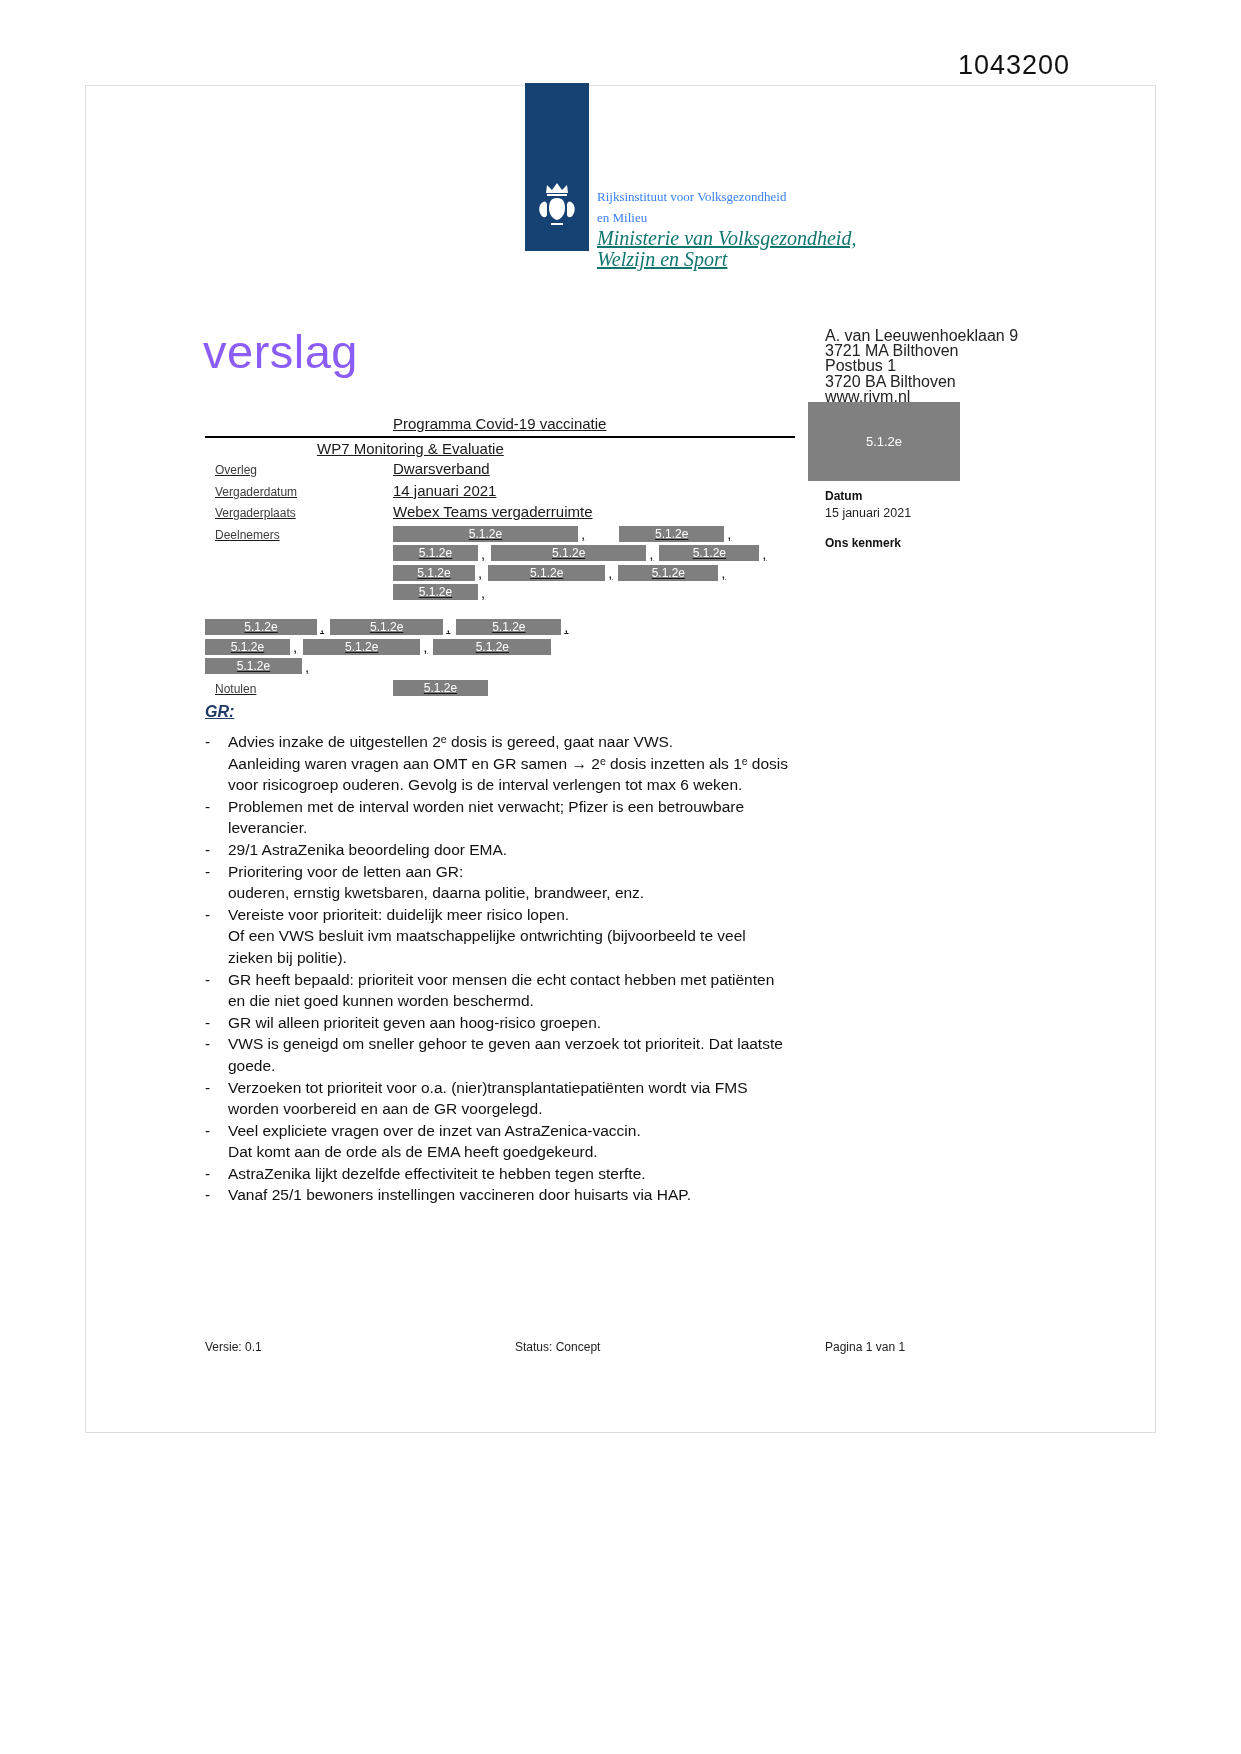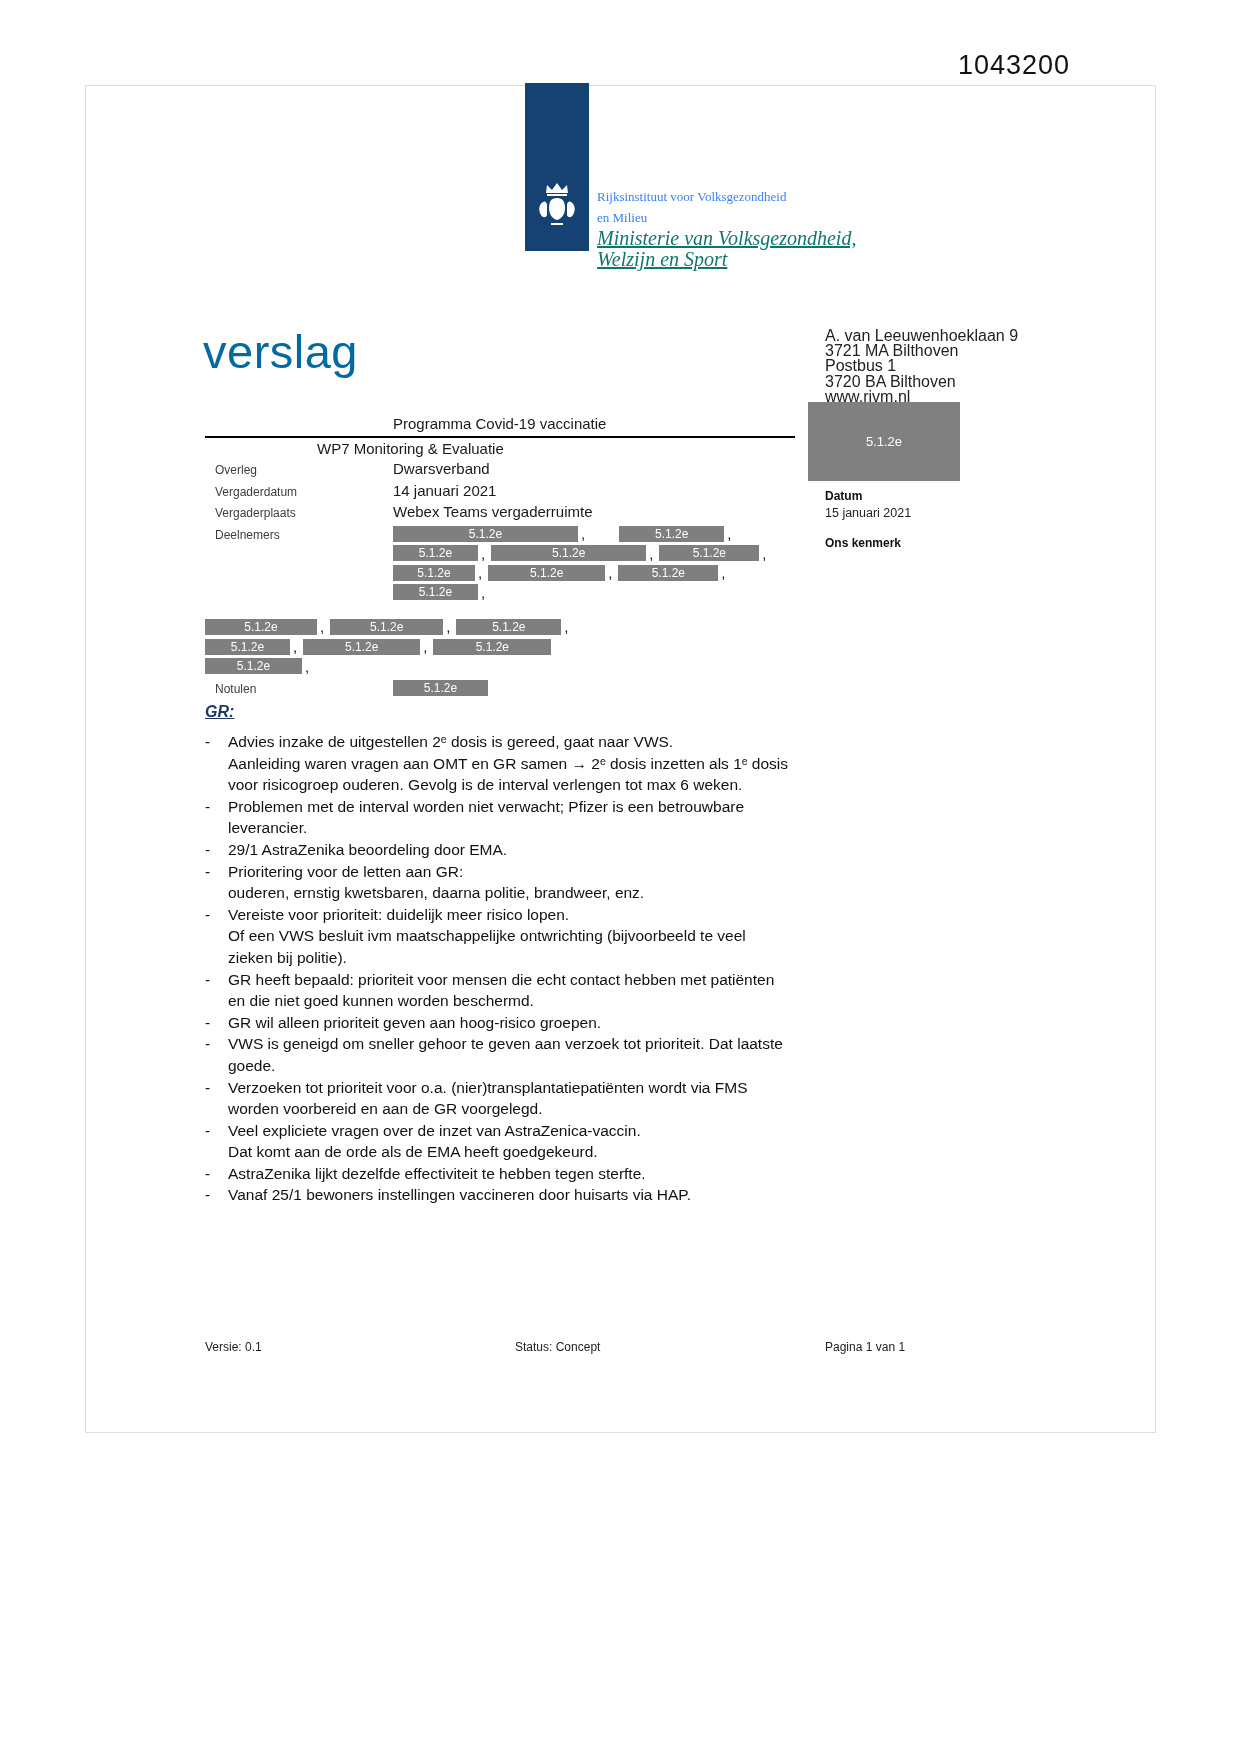--- a/index.html
+++ b/index.html
@@ -13,33 +13,33 @@
 
   #doc-number { position:absolute; left:958px; top:50px; font-size:27px; letter-spacing:1px; color:#111; }
 
   
   .logo-ribbon { position:absolute; left:525px; top:83px; width:64px; height:168px; background:#154273; }
   .logo-emblem { position:absolute; left:50%; transform:translateX(-50%); bottom:18px; }
   .logo-text { position:absolute; left:597px; top:186px; }
   .logo-org { font-family:"Liberation Serif", serif; font-size:13px; line-height:21px; color:#3b82f6; }
   .logo-ministry { font-family:"Liberation Serif", serif; font-style:italic; font-size:20px; line-height:21px; color:#0f766e;text-decoration:underline; }
 
-  .title { position:absolute; left:203px; top:324px; font-size:47px; font-weight:400; letter-spacing:0.5px; color:#0369a1; }
+  .title { position:absolute; left:203px; top:324px; font-size:47px; font-weight:400; letter-spacing:0.5px; color:#8b5cf6; }
 
   
   .addr { position:absolute; left:825px; top:328px; font-size:16px; line-height:15.2px; color:#222; }
   .side-box { position:absolute; left:808px; top:402px; width:152px; height:79px; background:#808080;
     color:#fff; font-size:13px; display:flex; align-items:center; justify-content:center; }
   .side-label { position:absolute; font-size:12px; font-weight:bold; color:#111; }
   .datum-label { left:825px; top:489px; }
   .datum-value { position:absolute; left:825px; top:506px; font-size:12.5px; color:#222; }
   .kenmerk-label { left:825px; top:536px; }
 
   
-  .meta { position:absolute; left:205px; top:414px; width:590px; font-size:15px; }
+  .meta { position:absolute; left:205px; top:414px; width:590px; font-size:15px;text-decoration:underline; }
   .meta-program { margin-left:188px; line-height:20px; }
   .meta-rule { height:0; border-top:2px solid #000; margin-top:2px; }
   .meta-program2 { margin-left:112px; line-height:20px; padding-top:1px; }
   .meta-row { display:flex; align-items:baseline; line-height:19.6px; }
   .meta-label { width:188px; padding-left:10px; box-sizing:border-box; font-size:12px; color:#3d3d3d; flex-shrink:0; }
   .meta-group { display:flex; }
   .meta-group > .meta-label { padding-top:4px; }
   .group-afwezig { margin-top:15px; }
   .group-notulen { margin-top:2px; }
   .red-rows { flex:1; }

